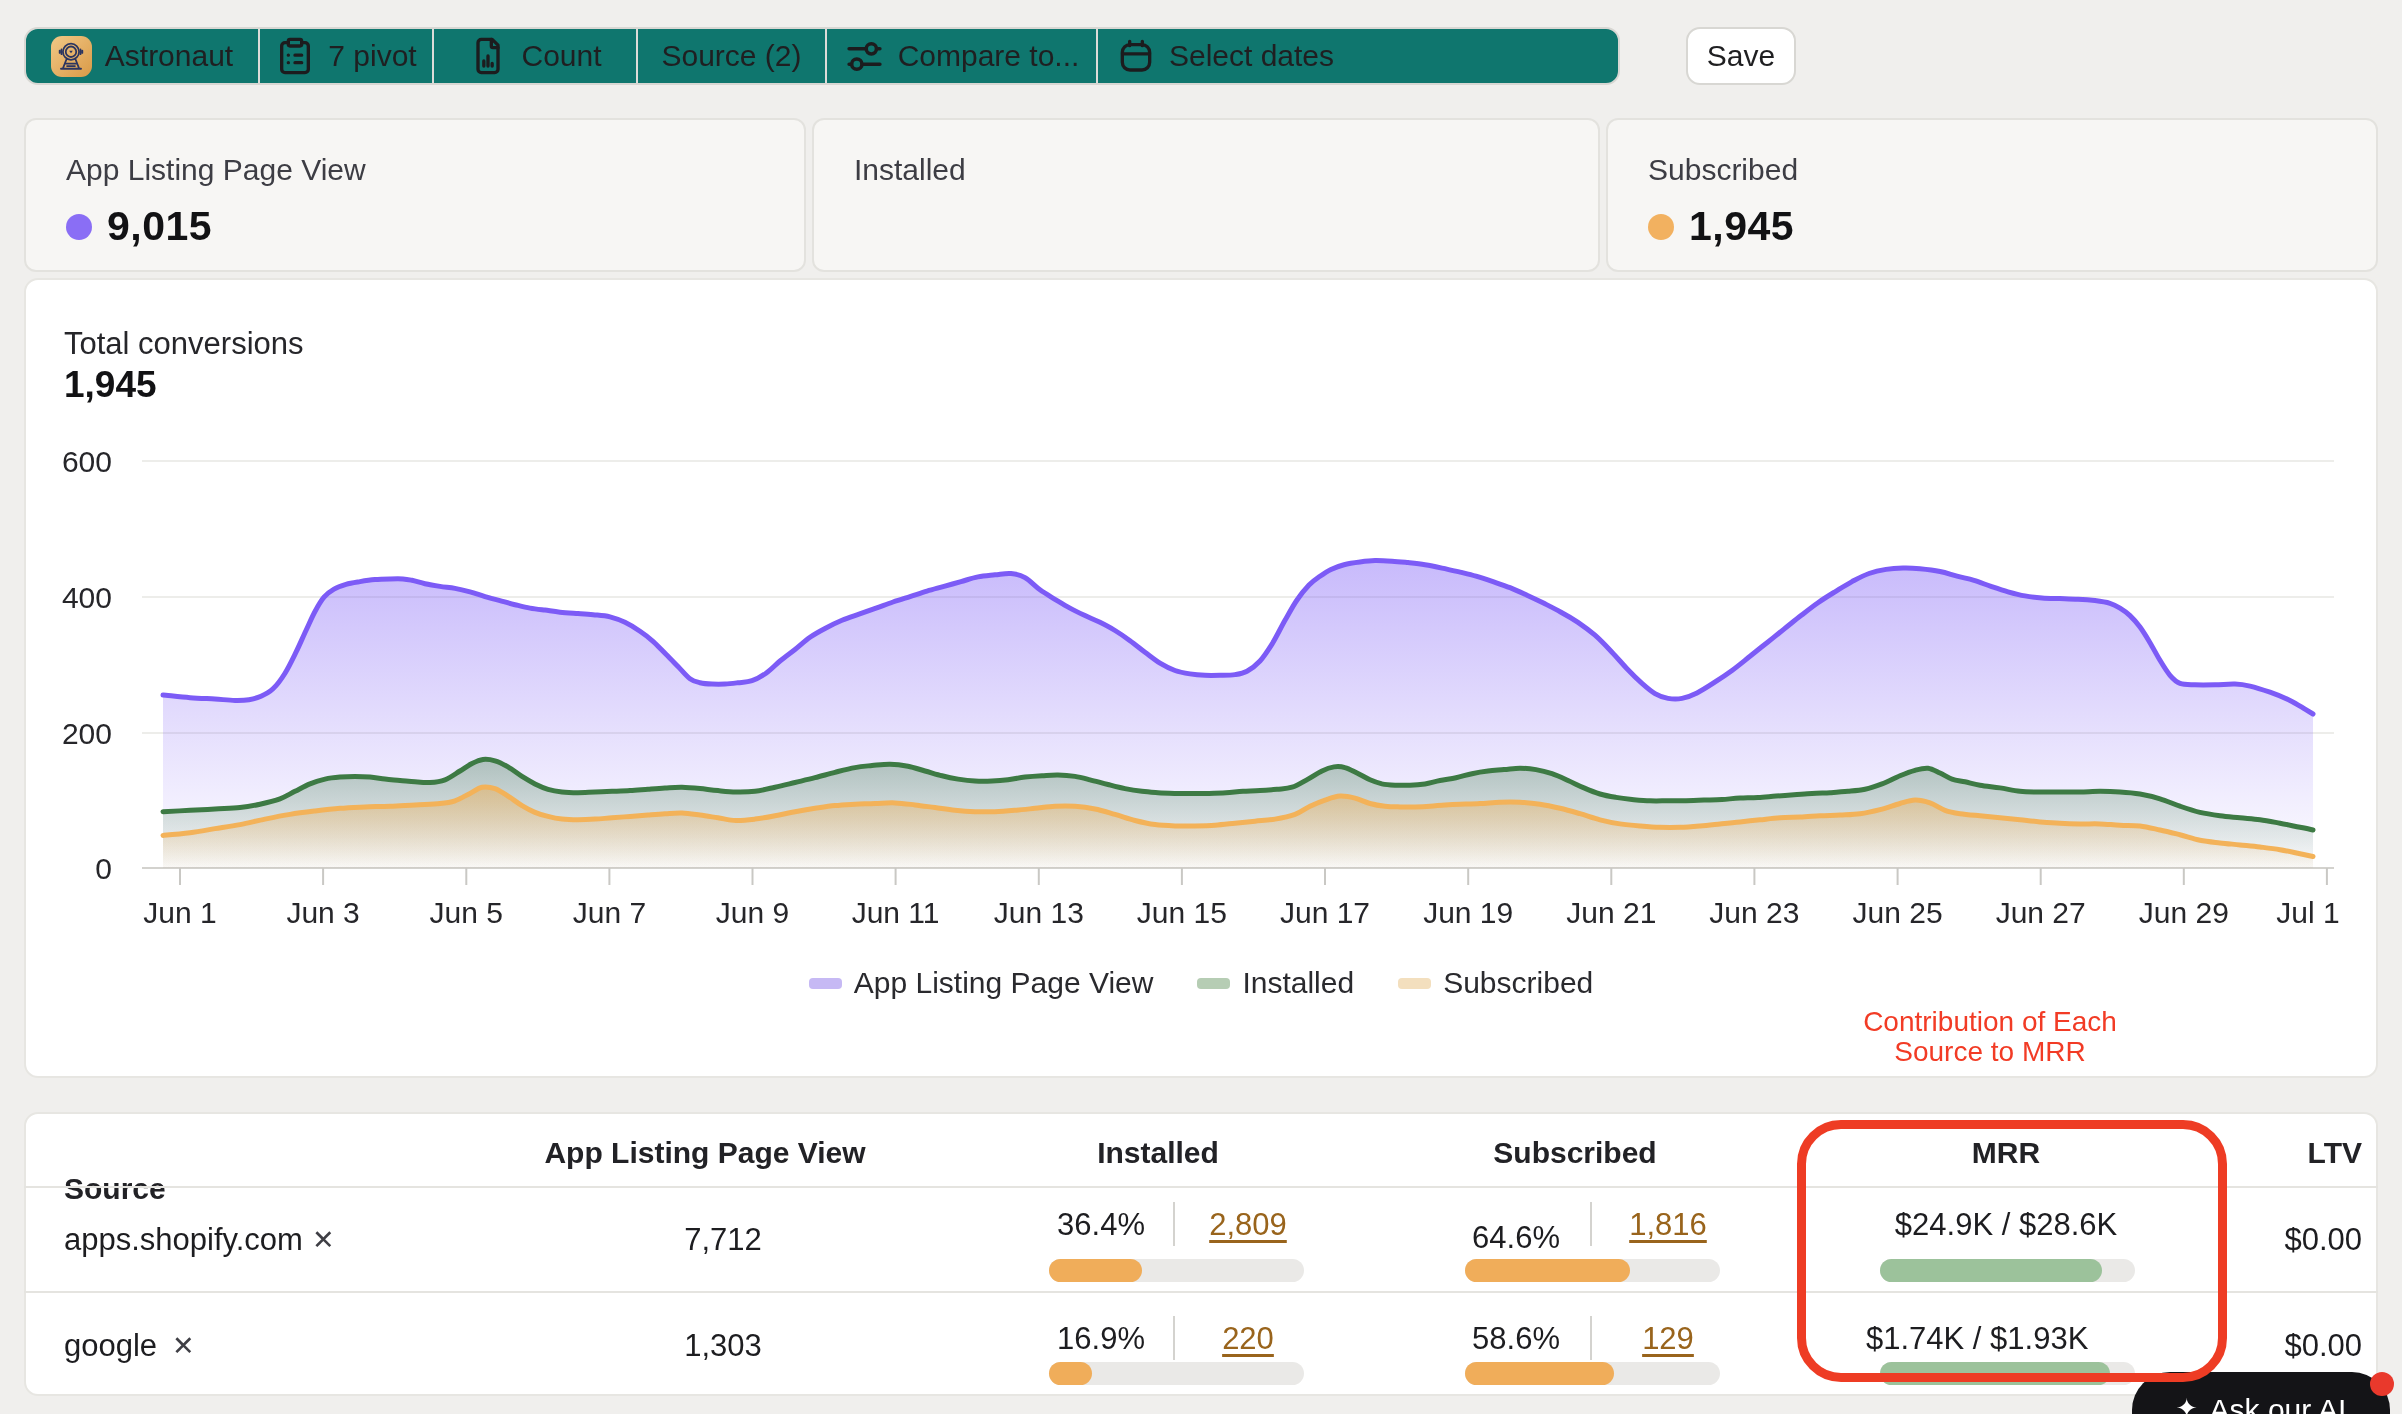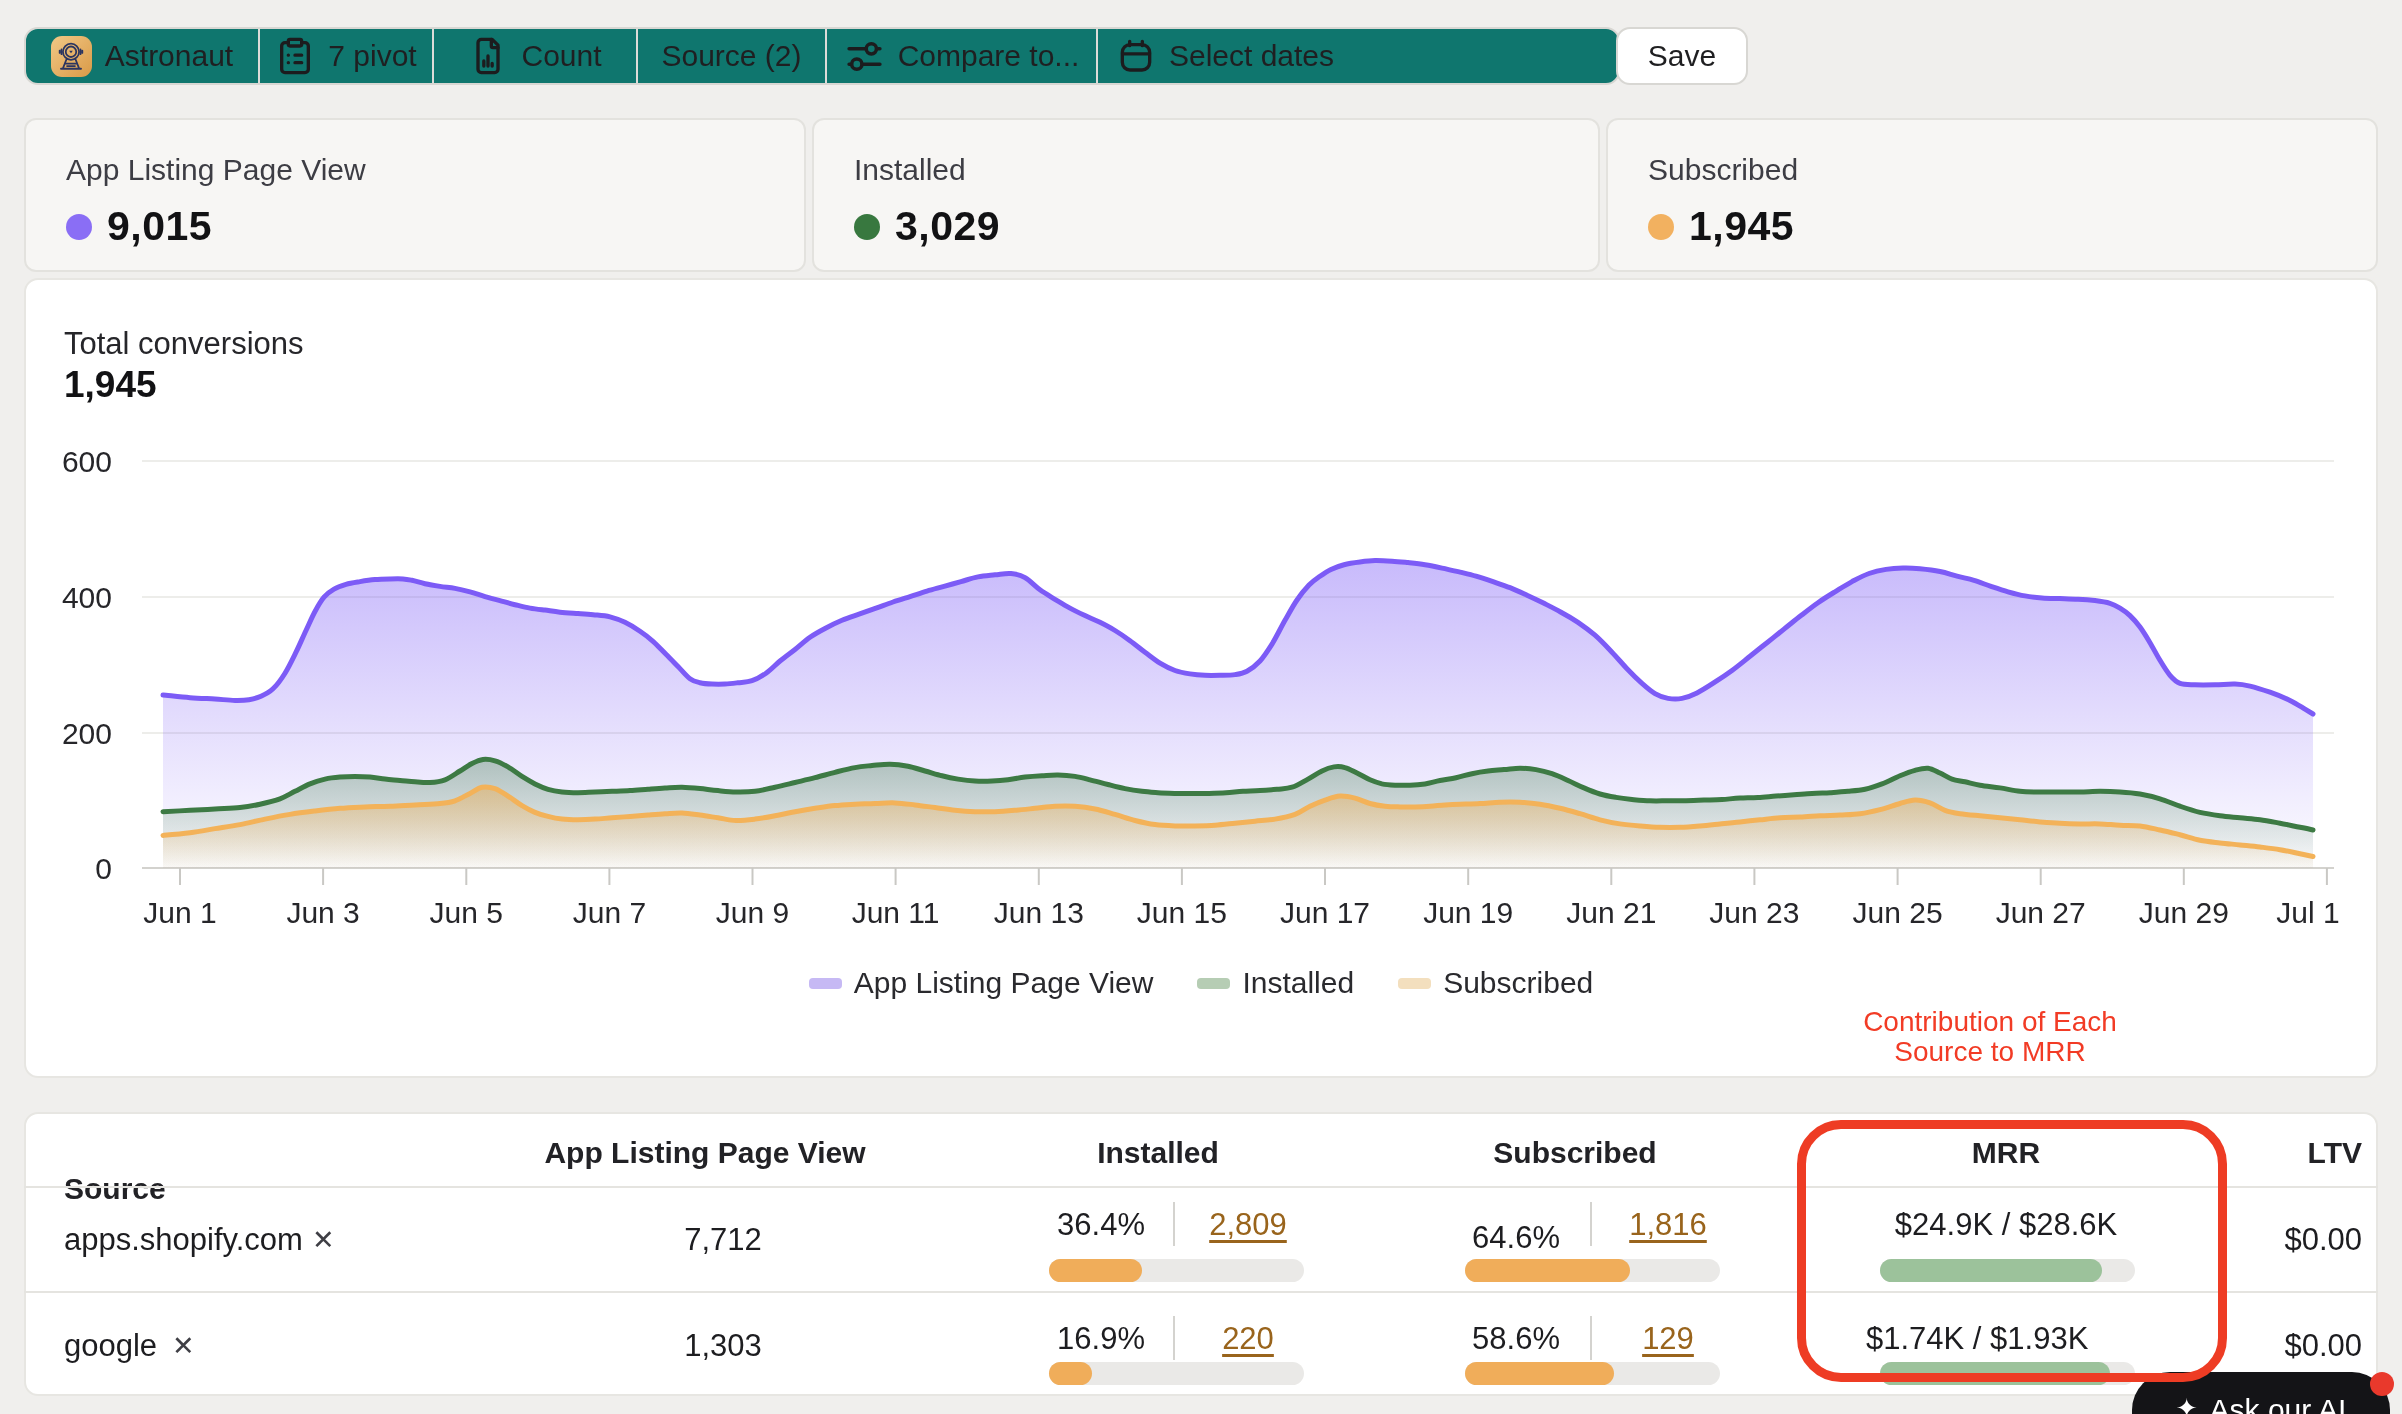--- a/index.html
+++ b/index.html
@@ -3,21 +3,21 @@
 <style>
   * { margin:0; padding:0; box-sizing:border-box; }
   html,body { width:2402px; height:1414px; overflow:hidden; background:#f0efed;
     font-family:"Liberation Sans", sans-serif; color:#1c1c1e; position:relative; }
   .abs { position:absolute; }
   .toolbar { left:24px; top:27px; width:1596px; height:58px; background:#0f766e;
     border:2px solid #d8d7d3; border-radius:14px; display:flex; align-items:stretch; }
   .seg { display:flex; align-items:center; justify-content:center; gap:13px; white-space:nowrap;
     border-right:2px solid #dddcd8; font-size:30px; color:#1f1f21; }
   .seg:last-child { border-right:none; }
-  .savebtn { left:1616px; top:27px; width:132px; height:58px; background:#fff;
+  .savebtn { left:1686px; top:27px; width:110px; height:58px; background:#fff;
     border:2px solid #d8d7d3; border-radius:14px; display:flex; align-items:center;
     justify-content:center; font-size:30px; color:#1f1f21; }
   .mcard { top:118px; height:154px; background:#f7f6f4; border:2px solid #e3e2de;
     border-radius:12px; padding:33px 0 0 40px; }
   .mlabel { font-size:30px; color:#3d3d44; }
   .mval { margin-top:16px; display:flex; align-items:center; gap:15px; }
   .dot { width:26px; height:26px; border-radius:50%; }
   .mnum { font-size:41px; font-weight:700; color:#121214; letter-spacing:0.5px; }
   .chartcard { left:24px; top:278px; width:2354px; height:800px; background:#fff;
     border:2px solid #e7e6e2; border-radius:14px; }
@@ -104,24 +104,20 @@
 <div class="abs savebtn">Save</div>
 <div class="abs mcard" style="left:24px;width:782px;">
   <div class="mlabel">App Listing Page View</div>
   <div class="mval">
       <div class="dot" style="background:#8a6ef5;"></div>
       <div class="mnum">9,015</div>
     </div>
 </div>
 <div class="abs mcard" style="left:812px;width:788px;">
   <div class="mlabel">Installed</div>
-  <div class="mval">
-      <div class="dot" style="background:#38783f;"></div>
-      <div class="mnum">3,029</div>
-    </div>
 </div>
 <div class="abs mcard" style="left:1606px;width:772px;">
   <div class="mlabel">Subscribed</div>
   <div class="mval">
       <div class="dot" style="background:#f2b160;"></div>
       <div class="mnum">1,945</div>
     </div>
 </div>
 <div class="abs chartcard"></div>
 <div class="abs ctitle">Total conversions</div>

